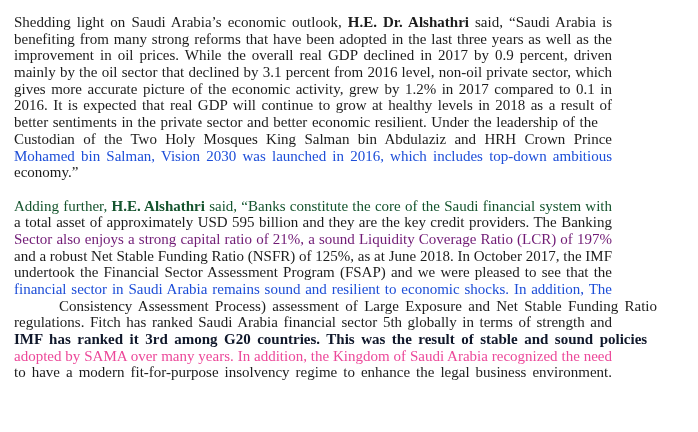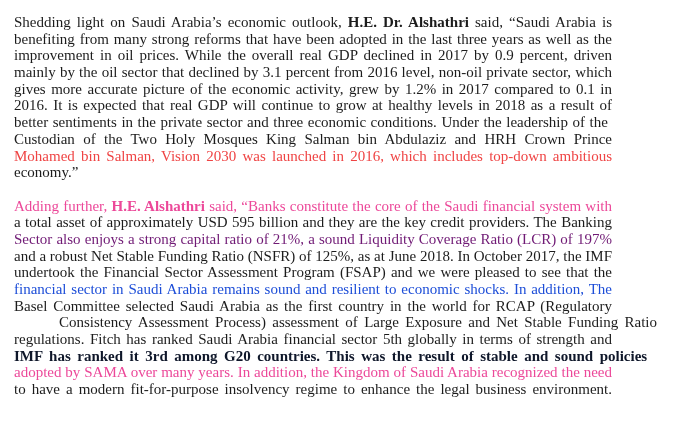--- a/index.html
+++ b/index.html
@@ -42,33 +42,32 @@
 
 <div class="page" style="background: rgb(255, 255, 255);">
   <div class="doc-body">
       <div class="paragraph">
         <div class="line"><span class="line-inner" style="color: rgb(28, 28, 28); word-spacing: 2.32572px;"><span>Shedding light on Saudi Arabia’s economic outlook, </span><span class="bold">H.E. Dr. Alshathri</span><span> said, “Saudi Arabia is</span></span></div>
         <div class="line"><span class="line-inner" style="color: rgb(28, 28, 28); word-spacing: 1.09467px;"><span>benefiting from many strong reforms that have been adopted in the last three years as well as the</span></span></div>
         <div class="line"><span class="line-inner" style="color: rgb(28, 28, 28); word-spacing: 2.26562px;"><span>improvement in oil prices. While the overall real GDP declined in 2017 by 0.9 percent, driven</span></span></div>
         <div class="line"><span class="line-inner" style="color: rgb(28, 28, 28); word-spacing: 0.469727px;"><span>mainly by the oil sector that declined by 3.1 percent from 2016 level, non-oil private sector, which</span></span></div>
         <div class="line"><span class="line-inner" style="color: rgb(28, 28, 28); word-spacing: 1.74414px;"><span>gives more accurate picture of the economic activity, grew by 1.2% in 2017 compared to 0.1 in</span></span></div>
         <div class="line"><span class="line-inner" style="color: rgb(28, 28, 28); word-spacing: 1.68503px;"><span>2016. It is expected that real GDP will continue to grow at healthy levels in 2018 as a result of</span></span></div>
-        <div class="line"><span class="line-inner" style="color: rgb(28, 28, 28); word-spacing: 0.793527px;"><span>better sentiments in the private sector and three economic conditions. Under the leadership of the</span></span></div>
+        <div class="line"><span class="line-inner" style="color: rgb(28, 28, 28); word-spacing: 0.793527px;"><span>better sentiments in the private sector and better economic resilient. Under the leadership of the</span></span></div>
         <div class="line"><span class="line-inner" style="color: rgb(28, 28, 28); word-spacing: 4.59856px;"><span>Custodian of the Two Holy Mosques King Salman bin Abdulaziz and HRH Crown Prince</span></span></div>
-        <div class="line"><span class="line-inner" style="color: #ef4444; word-spacing: 2.4362px;"><span>Mohamed bin Salman, Vision 2030 was launched in 2016, which includes top-down ambitious</span></span></div>
+        <div class="line"><span class="line-inner" style="color: #1d4ed8; word-spacing: 2.4362px;"><span>Mohamed bin Salman, Vision 2030 was launched in 2016, which includes top-down ambitious</span></span></div>
         <div class="line"><span class="line-inner" style="color: rgb(28, 28, 28);"><span>economy.”</span></span></div>
       </div>
       <div class="paragraph">
-        <div class="line"><span class="line-inner" style="color: #ec4899; word-spacing: 0.501116px; text-align: center;"><span>Adding further, </span><span class="bold">H.E. Alshathri</span><span> said, “Banks constitute the core of the Saudi financial system with</span></span></div>
+        <div class="line"><span class="line-inner" style="color: #14532d; word-spacing: 0.501116px; text-align: center;"><span>Adding further, </span><span class="bold">H.E. Alshathri</span><span> said, “Banks constitute the core of the Saudi financial system with</span></span></div>
         <div class="line"><span class="line-inner" style="color: rgb(28, 28, 28); word-spacing: 0.65625px;"><span>a total asset of approximately USD 595 billion and they are the key credit providers. The Banking</span></span></div>
         <div class="line"><span class="line-inner" style="color: #701a75; word-spacing: 0.376953px;"><span>Sector also enjoys a strong capital ratio of 21%, a sound Liquidity Coverage Ratio (LCR) of 197%</span></span></div>
         <div class="line"><span class="line-inner" style="color: rgb(28, 28, 28); word-spacing: 0.0078125px;"><span>and a robust Net Stable Funding Ratio (NSFR) of 125%, as at June 2018. In October 2017, the IMF</span></span></div>
         <div class="line"><span class="line-inner" style="color: rgb(28, 28, 28); word-spacing: 1.41406px;"><span>undertook the Financial Sector Assessment Program (FSAP) and we were pleased to see that the</span></span></div>
         <div class="line"><span class="line-inner" style="color: #1d4ed8; word-spacing: 1.07701px;"><span>financial sector in Saudi Arabia remains sound and resilient to economic shocks. In addition, The</span></span></div>
-        <div class="line"><span class="line-inner" style="color: rgb(28, 28, 28); word-spacing: 2.10714px;"><span>Basel Committee selected Saudi Arabia as the first country in the world for RCAP (Regulatory</span></span></div>
         <div class="line"><span class="line-inner" style="color: rgb(28, 28, 28); word-spacing: 2.61506px; margin-left: 45px;"><span>Consistency Assessment Process) assessment of Large Exposure and Net Stable Funding Ratio</span></span></div>
         <div class="line"><span class="line-inner" style="color: rgb(28, 28, 28); word-spacing: 1.80134px;"><span>regulations. Fitch has ranked Saudi Arabia financial sector 5th globally in terms of strength and</span></span></div>
         <div class="line"><span class="line-inner" style="color: #0f172a; word-spacing: 2.73633px; font-weight: bold;"><span>IMF has ranked it 3rd among G20 countries. This was the result of stable and sound policies</span></span></div>
         <div class="line"><span class="line-inner" style="color: #ec4899; word-spacing: 0.126042px;"><span>adopted by SAMA over many years. In addition, the Kingdom of Saudi Arabia recognized the need</span></span></div>
         <div class="line"><span class="line-inner" style="color: rgb(28, 28, 28); word-spacing: 2.26823px;"><span>to have a modern fit-for-purpose insolvency regime to enhance the legal business environment.</span></span></div>
       </div>
     </div>
 </div>
 
 </body></html>

